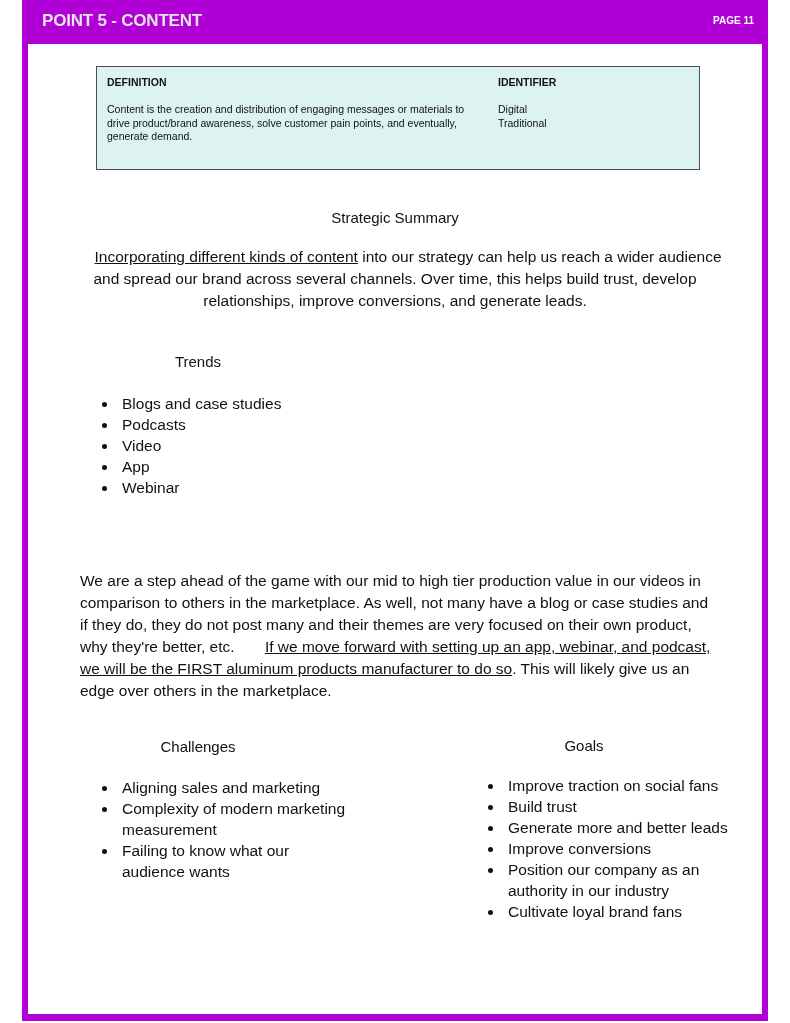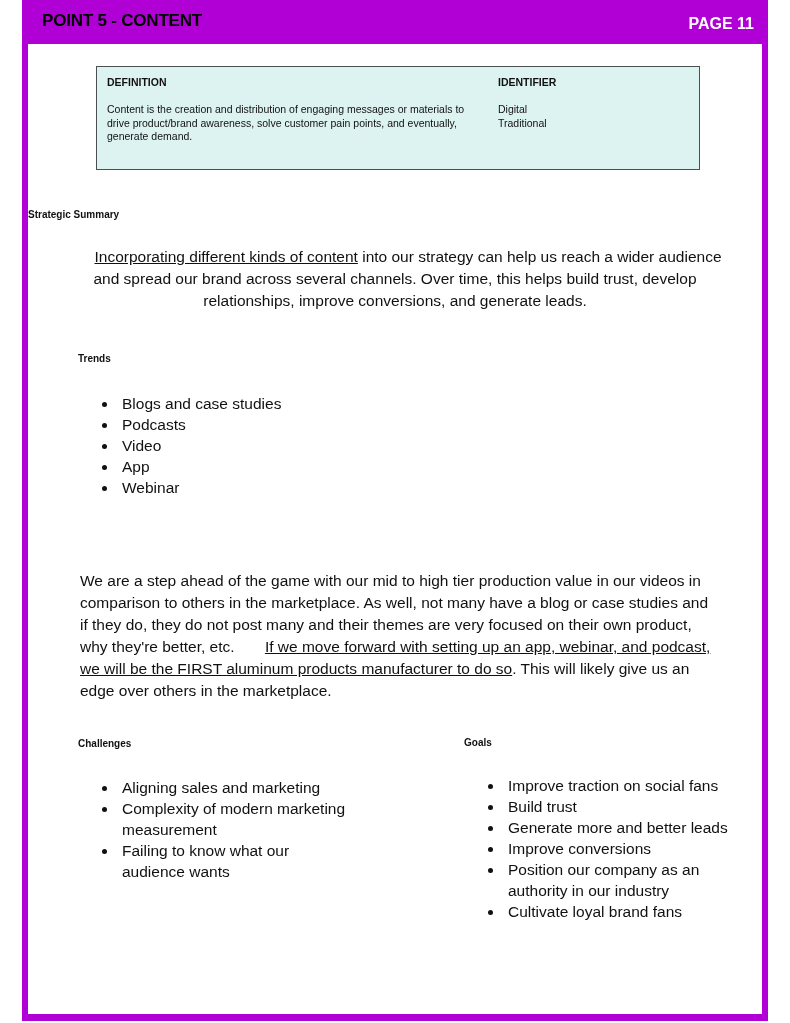--- a/index.html
+++ b/index.html
@@ -2,29 +2,29 @@
 <html><head>
   <meta charset="utf-8">
   <style>
     html, body { margin: 0; padding: 0; background: #ffffff; }
     body { width: 790px; height: 1023px; position: relative; overflow: hidden;
       font-family: "Liberation Sans", "DejaVu Sans", sans-serif; color: #111; }
     .frame { position: absolute; left: 22px; top: 0; width: 746px; height: 1021px;
       background: #b000d6; }
     .inner { position: absolute; left: 6px; top: 44px; width: 734px; height: 970px;
       background: #ffffff; }
-    .hdr-title { position: absolute; left: 20px; top: 11px; color: #000000;
+    .hdr-title { position: absolute; left: 20px; top: 11px; color: #e5e5e5;
       font-weight: 700; font-size: 17px; letter-spacing: -0.2px; }
     .hdr-page { position: absolute; right: 14px; top: 15px; color: #fff;
-      font-weight: 700; font-size: 16px; }
+      font-weight: 700; font-size: 10px; }
     .defbox { position: absolute; left: 68px; top: 22px; width: 604px; height: 104px;
       background: #dcf3f1; border: 1.5px solid #4a4f50; box-sizing: border-box; }
     .def-h { position: absolute; top: 9px; font-weight: 700; font-size: 10.5px; text-align: right; }
     .def-t { position: absolute; top: 36px; font-weight: 400; font-size: 10.5px; line-height: 13.5px; }
-    .sec-h { position: absolute; font-weight: 700; font-size: 10px; text-align: left; }
+    .sec-h { position: absolute; font-weight: 400; font-size: 15px; text-align: center; }
     .para { position: absolute; font-size: 15.5px; line-height: 22px; }
     .u { text-decoration: underline; margin-left: 26px; }
     ul { margin: 0; padding: 0 0 0 28px; position: absolute; font-size: 15.5px; line-height: 21px; }
     li { padding-left: 4px; }
   </style>
 </head>
 <body>
 
 <div class="frame">
   <div class="hdr-title">POINT 5 - CONTENT</div>

